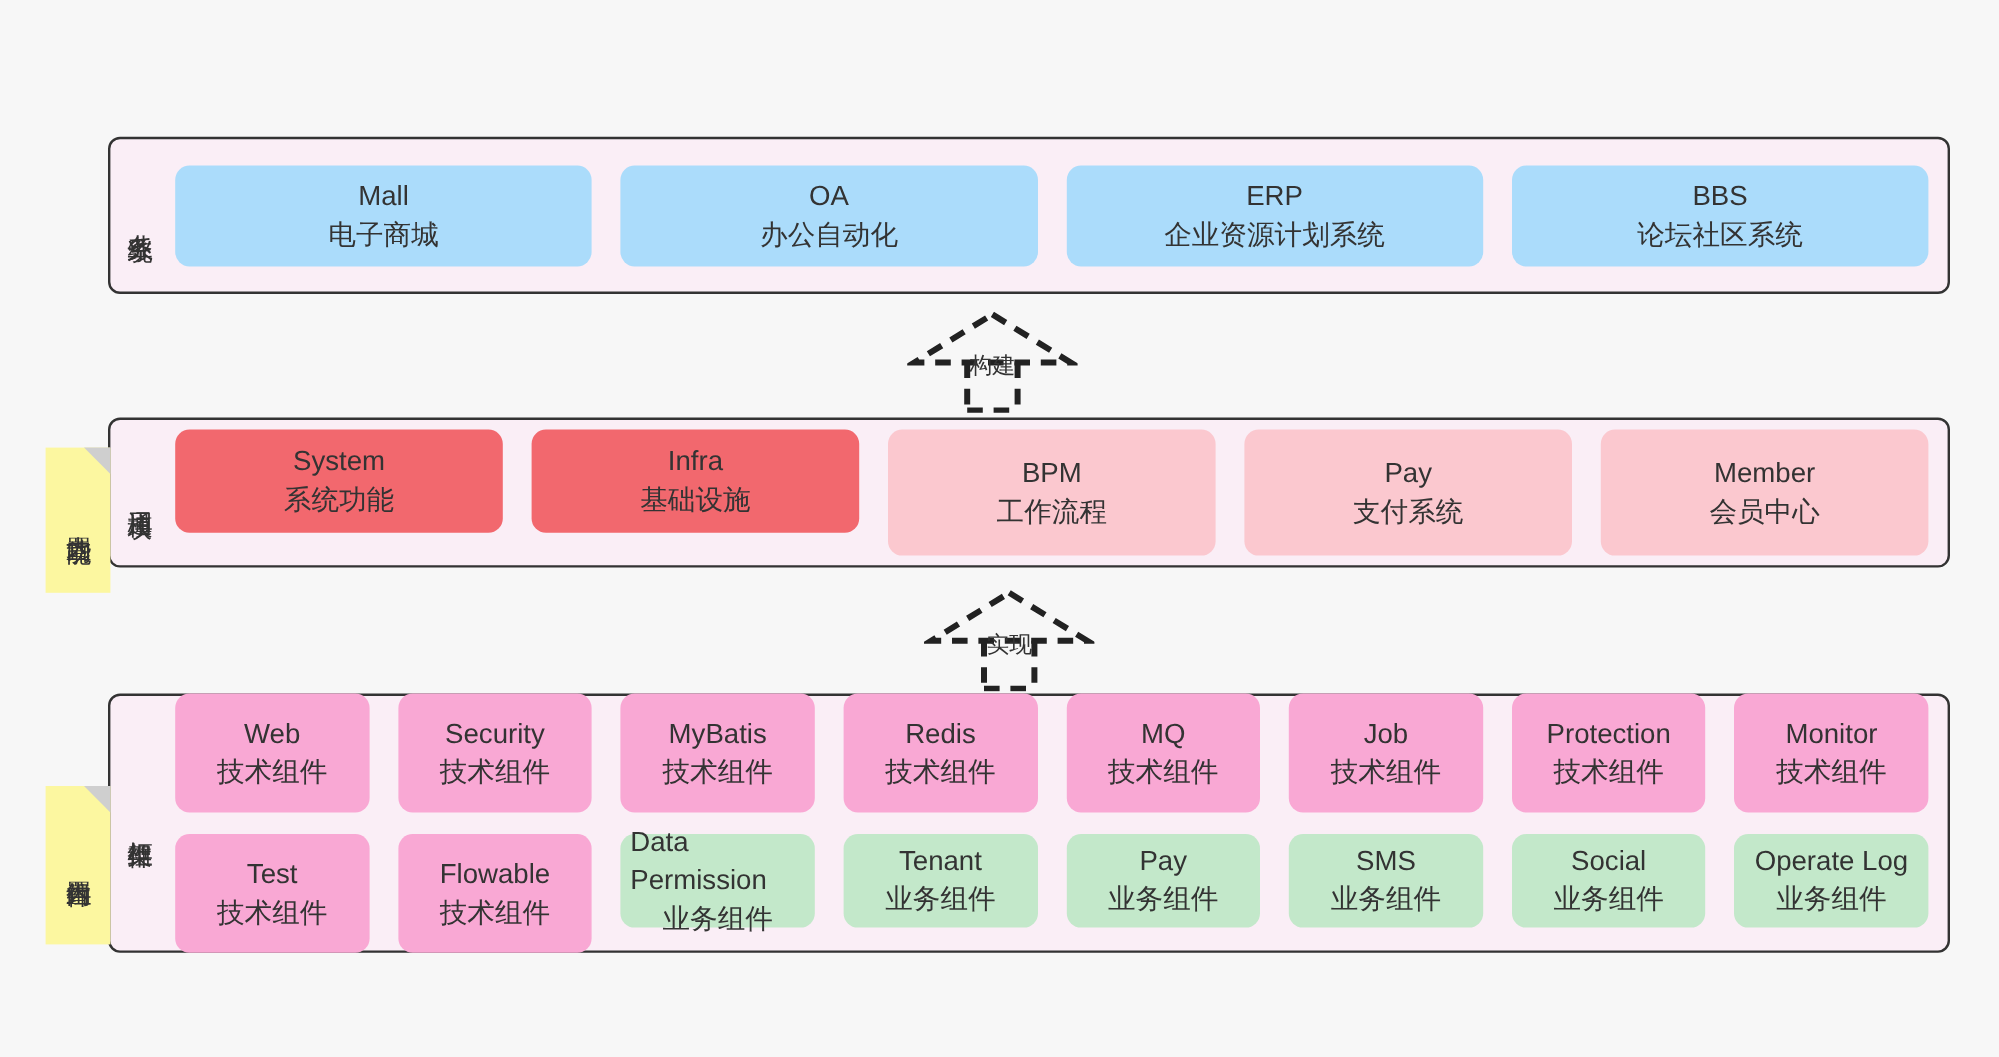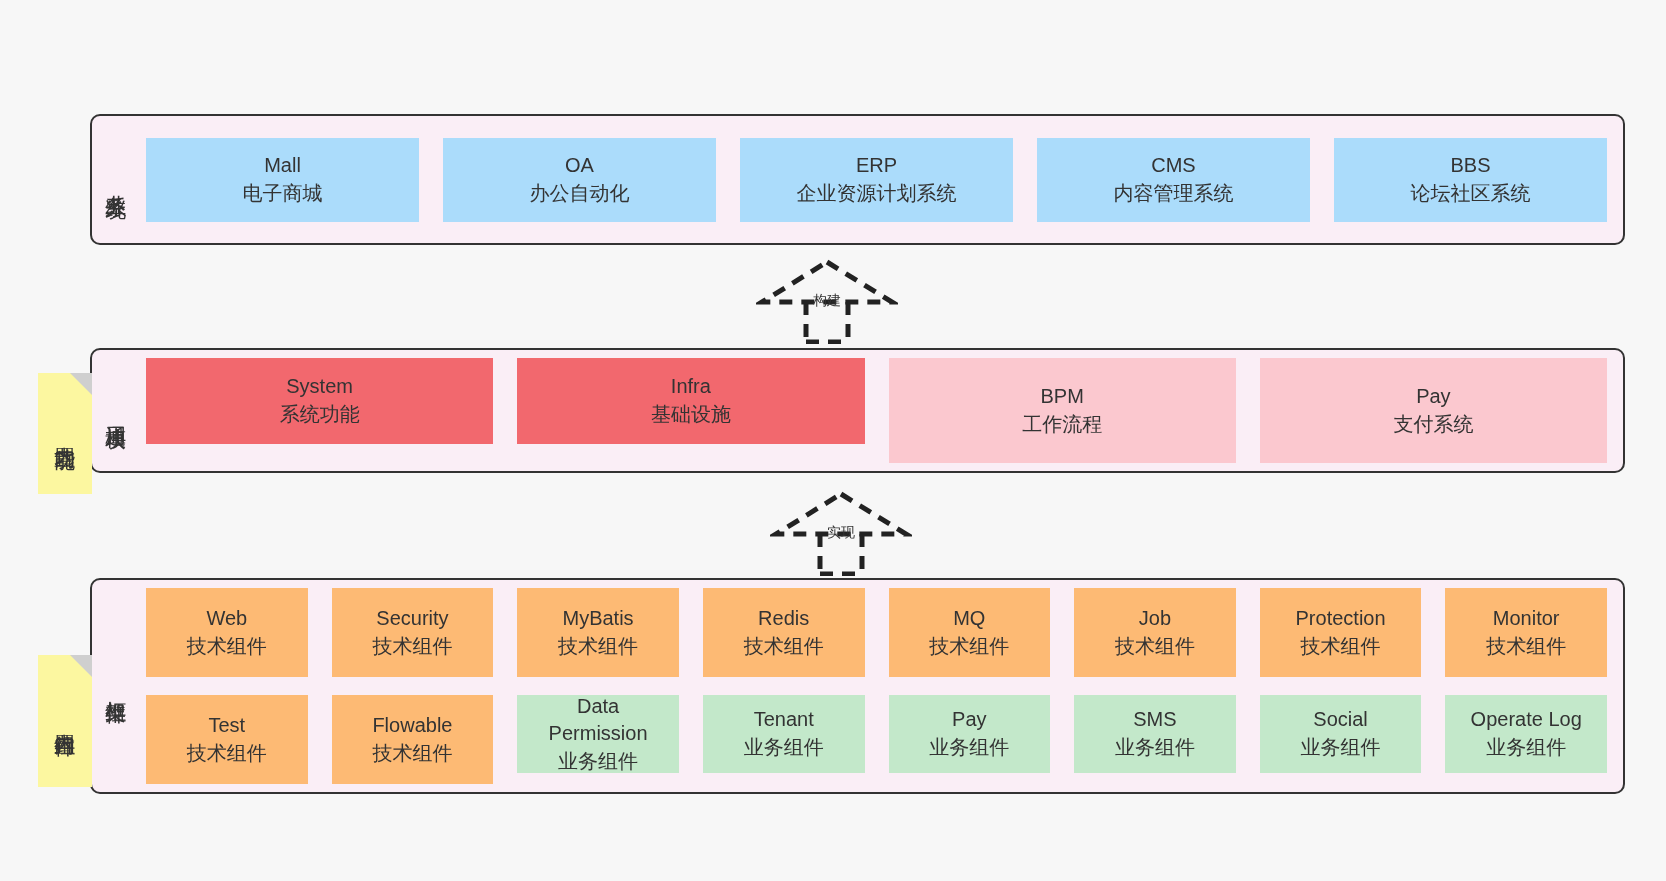--- a/index.html
+++ b/index.html
@@ -51,39 +51,39 @@
   }
   .card-row {
     display: flex;
     gap: 24px;
   }
 
   
   .card {
     flex: 1 1 0;
     box-sizing: border-box;
-    border-radius: 0;
+    border-radius: 12px;
     display: flex;
     flex-direction: column;
     align-items: center;
     justify-content: center;
-    text-align: center;
-    font-size: 20px;
+    text-align: left;
+    font-size: 23px;
     line-height: 1.38;
     color: #333333;
     padding: 6px 8px;
     user-select: none;
   }
   .card .en { display: block; }
   .card .cn { display: block; }
 
   .card.blue        { background: #abdcfb; height: 84px; }
   .card.red         { background: #f2686e; height: 86px; }
   .card.pinklight   { background: #fbc8cf; height: 105px; }
-  .card.green       { background: #fdba74; height: 89px; }
+  .card.green       { background: #f9a8d4; height: 99px; }
   .card.greenlight  { background: #c3e8ca; height: 78px; }
 
   
   .sticky {
     position: absolute;
     box-sizing: border-box;
     width: 54px;
     background: #fcf7a0;
     color: #333333;
     font-size: 21px;
@@ -112,21 +112,21 @@
   }
 
   
   .uml-arrow {
     position: absolute;
     user-select: none;
   }
   .uml-arrow svg { display: block; }
   .uml-arrow .arrow-label {
     position: absolute;
-    font-size: 14px;
+    font-size: 19px;
     color: #333333;
     white-space: nowrap;
     left: 50%;
     transform: translateX(-50%);
   }
 </style>
 </head>
 <body>
 
 <div class="layer" id="layer-business" style="left:90px; top:114px; width:1535px; height:131px;">
@@ -137,24 +137,20 @@
           <span class="en">Mall</span>
           <span class="cn">电子商城</span>
         </div>
         <div class="card blue">
           <span class="en">OA</span>
           <span class="cn">办公自动化</span>
         </div>
         <div class="card blue">
           <span class="en">ERP</span>
           <span class="cn">企业资源计划系统</span>
-        </div>
-        <div class="card blue">
-          <span class="en">CMS</span>
-          <span class="cn">内容管理系统</span>
         </div>
         <div class="card blue">
           <span class="en">BBS</span>
           <span class="cn">论坛社区系统</span>
         </div>
       </div>
   </div>
 </div>
 
 <div class="uml-arrow" style="left:756px; top:256px; width:142px; height:88px;">
@@ -185,20 +181,24 @@
           <span class="cn">基础设施</span>
         </div>
         <div class="card pinklight">
           <span class="en">BPM</span>
           <span class="cn">工作流程</span>
         </div>
         <div class="card pinklight">
           <span class="en">Pay</span>
           <span class="cn">支付系统</span>
         </div>
+        <div class="card pinklight">
+          <span class="en">Member</span>
+          <span class="cn">会员中心</span>
+        </div>
       </div>
   </div>
 </div>
 
 <div class="uml-arrow" style="left:770px; top:488px; width:142px; height:88px;">
   <svg width="142" height="88" viewBox="0 0 142 88" fill="none">
     <path d="M71 6 L136 46 L6 46 Z" stroke="#222222" stroke-width="5" stroke-dasharray="13 9" stroke-linejoin="miter" fill="none"></path>
     <path d="M50 46 L50 86 M92 46 L92 86 M50 86 L92 86" stroke="#222222" stroke-width="5" stroke-dasharray="13 9" fill="none"></path>
   </svg>
   <span class="arrow-label" style="top:36px; left:71px;">实现</span>

